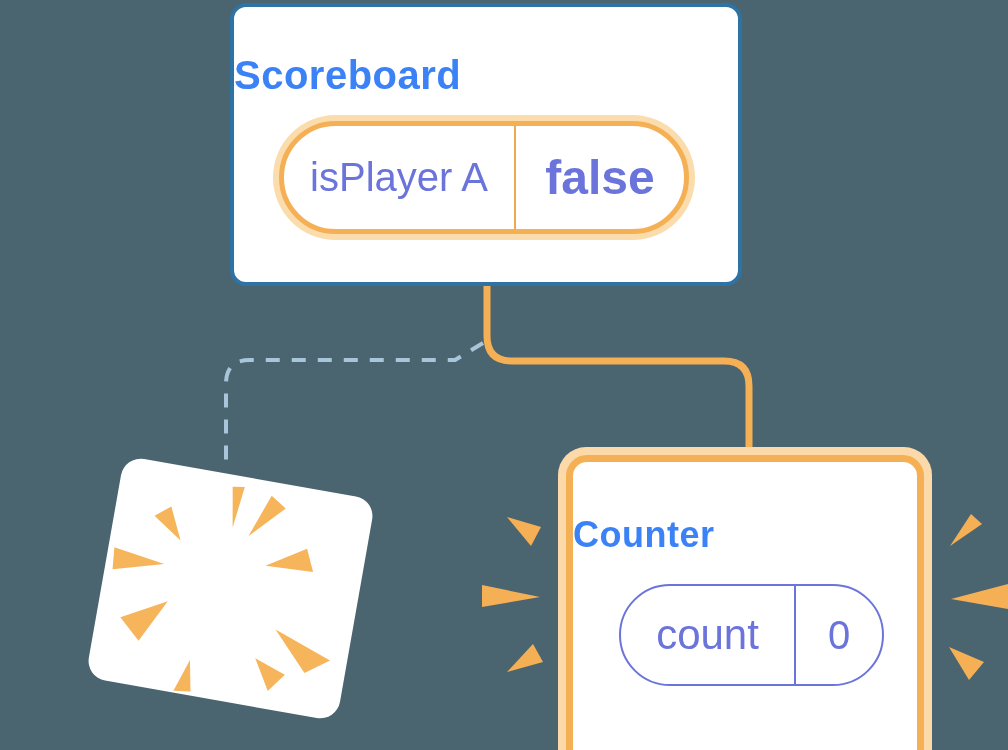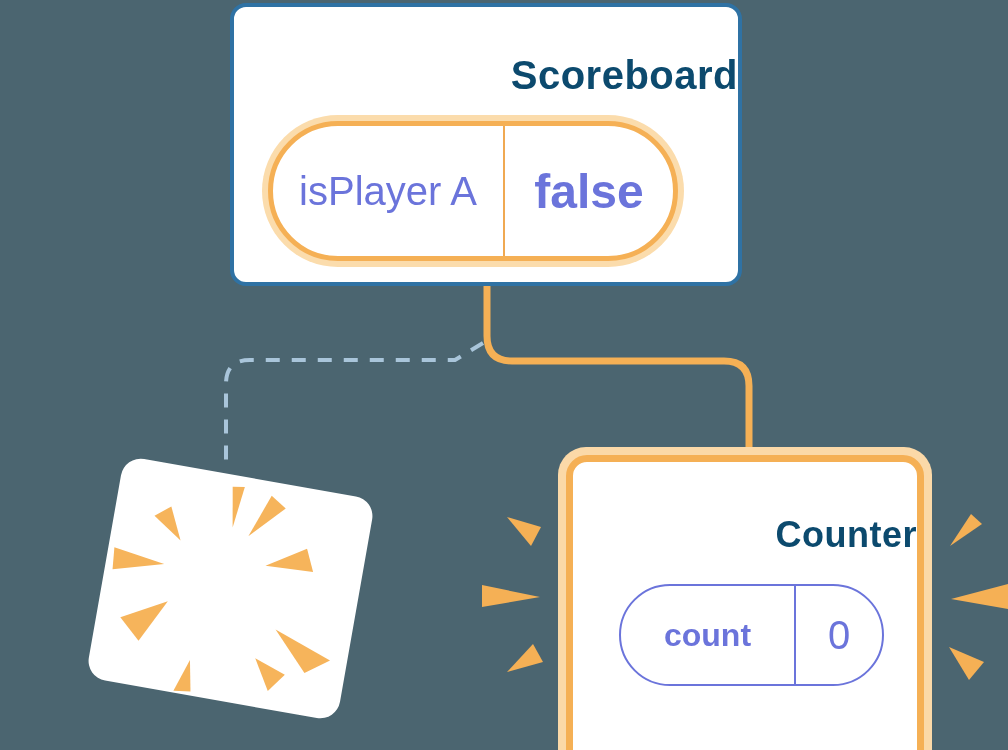--- a/index.html
+++ b/index.html
@@ -5,27 +5,27 @@
   html,body{margin:0;padding:0;background:#4B6570;}
   *{box-sizing:border-box;font-family:"Liberation Sans","DejaVu Sans",sans-serif;}
   .scene{position:relative;width:1008px;height:750px;background:#4B6570;overflow:hidden;}
 
   
   .scoreboard{
     position:absolute;left:230px;top:3px;width:512px;height:283px;
     background:#ffffff;border:4px solid #2F72A4;border-radius:16px;
   }
   .card-title{
-    position:absolute;left:0;right:0;text-align:right;
-    color:#0c4a6e;font-weight:600;letter-spacing:.5px;
+    position:absolute;left:0;right:0;text-align:left;
+    color:#3b82f6;font-weight:600;letter-spacing:.5px;
   }
   .scoreboard .card-title{top:46px;font-size:40px;}
 
   .pill-outer{
-    position:absolute;left:28px;top:108px;width:422px;height:152px;
+    position:absolute;left:39px;top:108px;width:422px;height:125px;
     background:#FBDCAC;border-radius:999px;padding:6px;
   }
   .pill-inner{
     width:100%;height:100%;background:#ffffff;border:5px solid #F5B055;
     border-radius:999px;display:flex;align-items:stretch;overflow:hidden;
   }
   .pill-cell{display:flex;align-items:center;justify-content:center;color:#6B74DB;}
   .pill-name{flex:1;font-size:40px;}
   .pill-value{width:168px;font-size:48px;font-weight:700;}
   .pill-divider-orange{width:2px;background:#F0A952;}
@@ -38,21 +38,21 @@
   .counter-inner{
     width:100%;height:100%;background:#ffffff;border:7px solid #F5B055;
     border-radius:21px;position:relative;
   }
   .counter-inner .card-title{top:52px;font-size:36px;}
   .pill-purple{
     position:absolute;left:46px;top:122px;width:265px;height:102px;
     background:#ffffff;border:2px solid #6B74DB;border-radius:999px;
     display:flex;align-items:stretch;overflow:hidden;
   }
-  .pill-purple .pill-name{font-size:32px;font-weight:700;}
+  .pill-purple .pill-name{font-size:42px;font-weight:400;}
   .pill-purple .pill-value{width:86px;font-size:40px;font-weight:400;}
   .pill-divider-purple{width:2px;background:#6B74DB;}
 
   
   .destroyed-card{
     position:absolute;left:103px;top:476px;width:255px;height:225px;
     background:#ffffff;border-radius:20px;transform:rotate(10deg);
   }
   .destroyed-card svg{display:block;width:100%;height:100%;}
 

